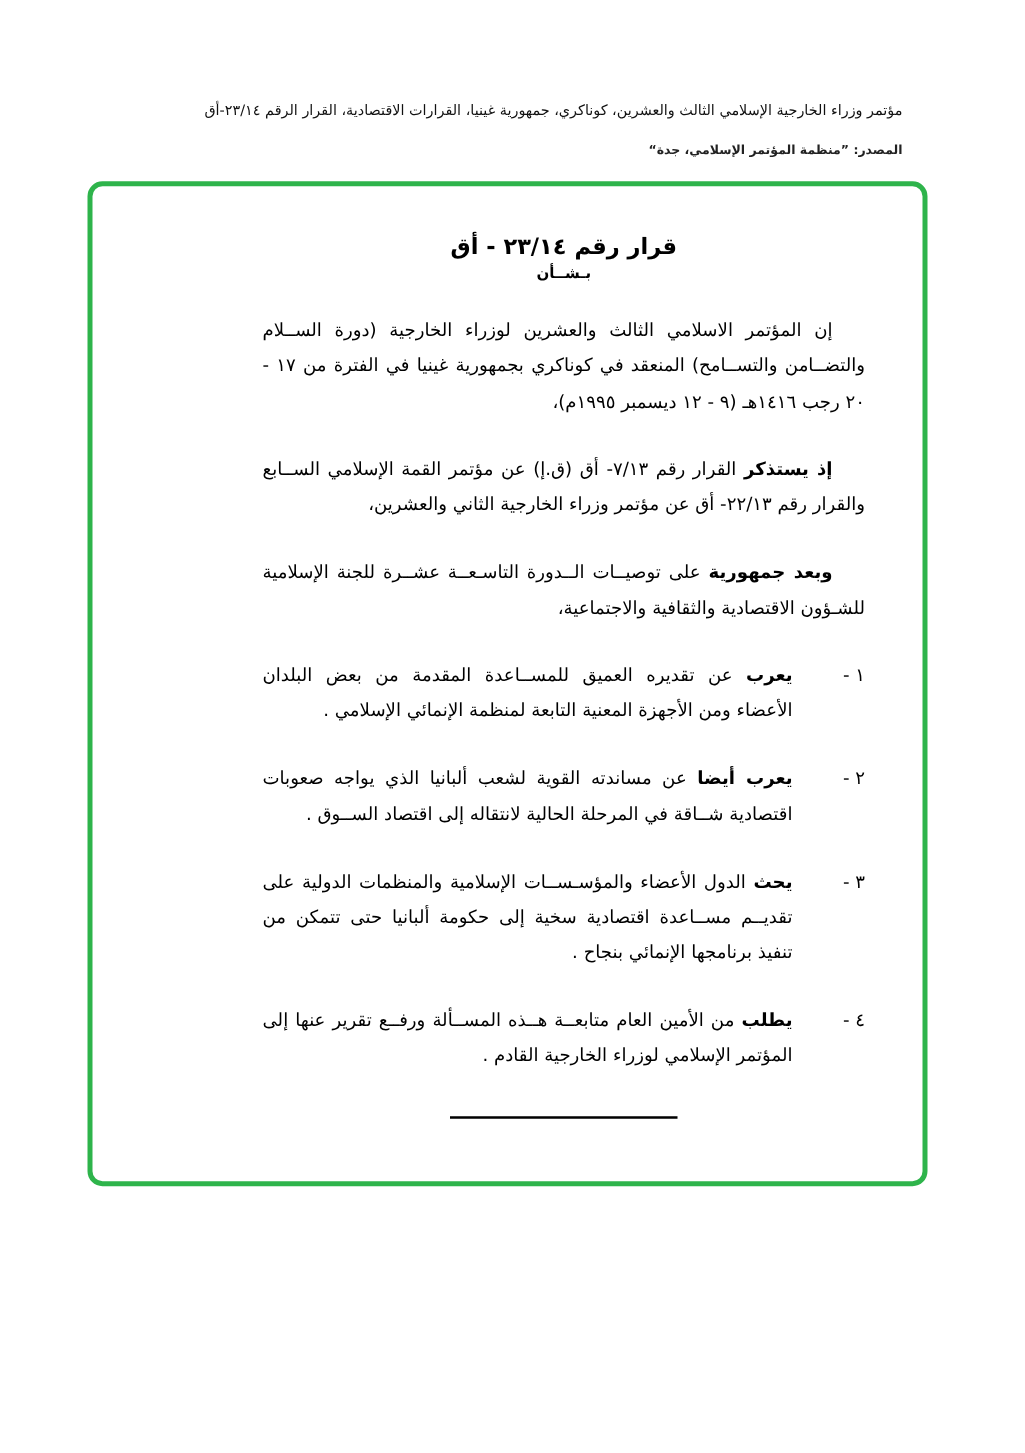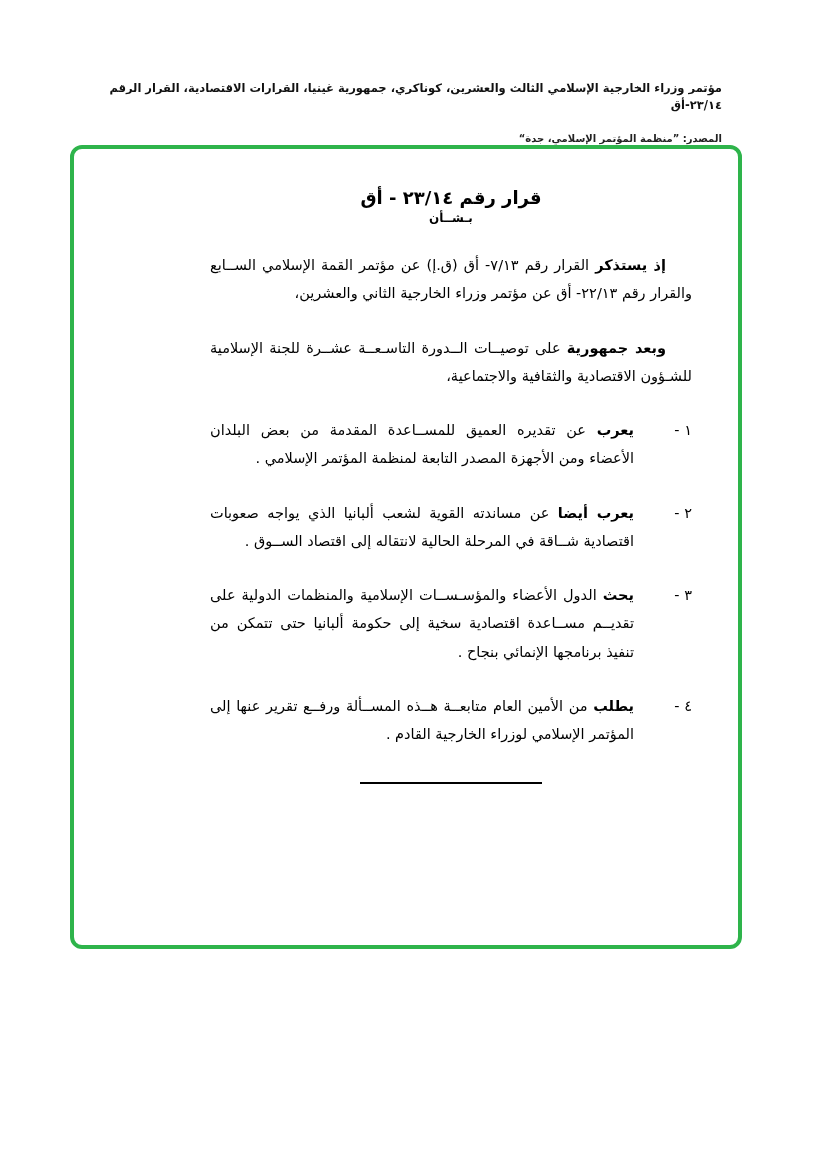--- a/index.html
+++ b/index.html
@@ -17,21 +17,21 @@
   }
   .page-header {
     position:absolute;
     top:80px; left:95px; right:98px;
     direction:rtl;
     text-align:right;
     color:#111;
   }
   .header-line1 {
     font-size:11.5px;
-    font-weight:bold;
+    font-weight:normal;
     line-height:1.5;
   }
   .header-line2 {
     font-size:10px;
     font-weight:bold;
     margin-top:18px;
     color:#222;
   }
   .frame {
     position:absolute;
@@ -106,36 +106,37 @@
   </div>
 
   <div class="frame">
     <div class="content">
 
       <div class="title-block">
         <div class="res-title">قرار رقم ٢٣/١٤ - أق</div>
         <div class="res-subtitle">بـشــأن</div>
       </div>
 
+      <p class="para">إن المؤتمر الاسلامي الثالث والعشرين لوزراء الخارجية (دورة الســلام والتضــامن والتســامح) المنعقد في كوناكري بجمهورية غينيا في الفترة من ١٧ - ٢٠ رجب ١٤١٦هـ (٩ - ١٢ ديسمبر ١٩٩٥م)،</p>
 
       <p class="para">
         <span class="lead">إذ يستذكر</span><span> القرار رقم ٧/١٣- أق (ق.إ) عن مؤتمر القمة الإسلامي الســابع والقرار رقم ٢٢/١٣- أق عن مؤتمر وزراء الخارجية الثاني والعشرين،</span>
       </p>
 
       <p class="para">
         <span class="lead">وبعد جمهورية</span><span> على توصيــات الــدورة التاسـعــة عشــرة للجنة الإسلامية للشـؤون الاقتصادية والثقافية والاجتماعية،</span>
       </p>
 
 
       <div class="items">
 
         <div class="item">
           <div class="item-marker">١ -</div>
           <div class="item-text">
-            <span class="lead">يعرب</span><span> عن تقديره العميق للمســاعدة المقدمة من بعض البلدان الأعضاء ومن الأجهزة المصدر التابعة لمنظمة المؤتمر الإسلامي .</span>
+            <span class="lead">يعرب</span><span> عن تقديره العميق للمســاعدة المقدمة من بعض البلدان الأعضاء ومن الأجهزة المعنية التابعة لمنظمة الإنمائي الإسلامي .</span>
           </div>
         </div>
 
         <div class="item">
           <div class="item-marker">٢ -</div>
           <div class="item-text">
             <span class="lead">يعرب أيضا</span><span> عن مساندته القوية لشعب ألبانيا الذي يواجه صعوبات اقتصادية شــاقة في المرحلة الحالية لانتقاله إلى اقتصاد الســوق .</span>
           </div>
         </div>
 

